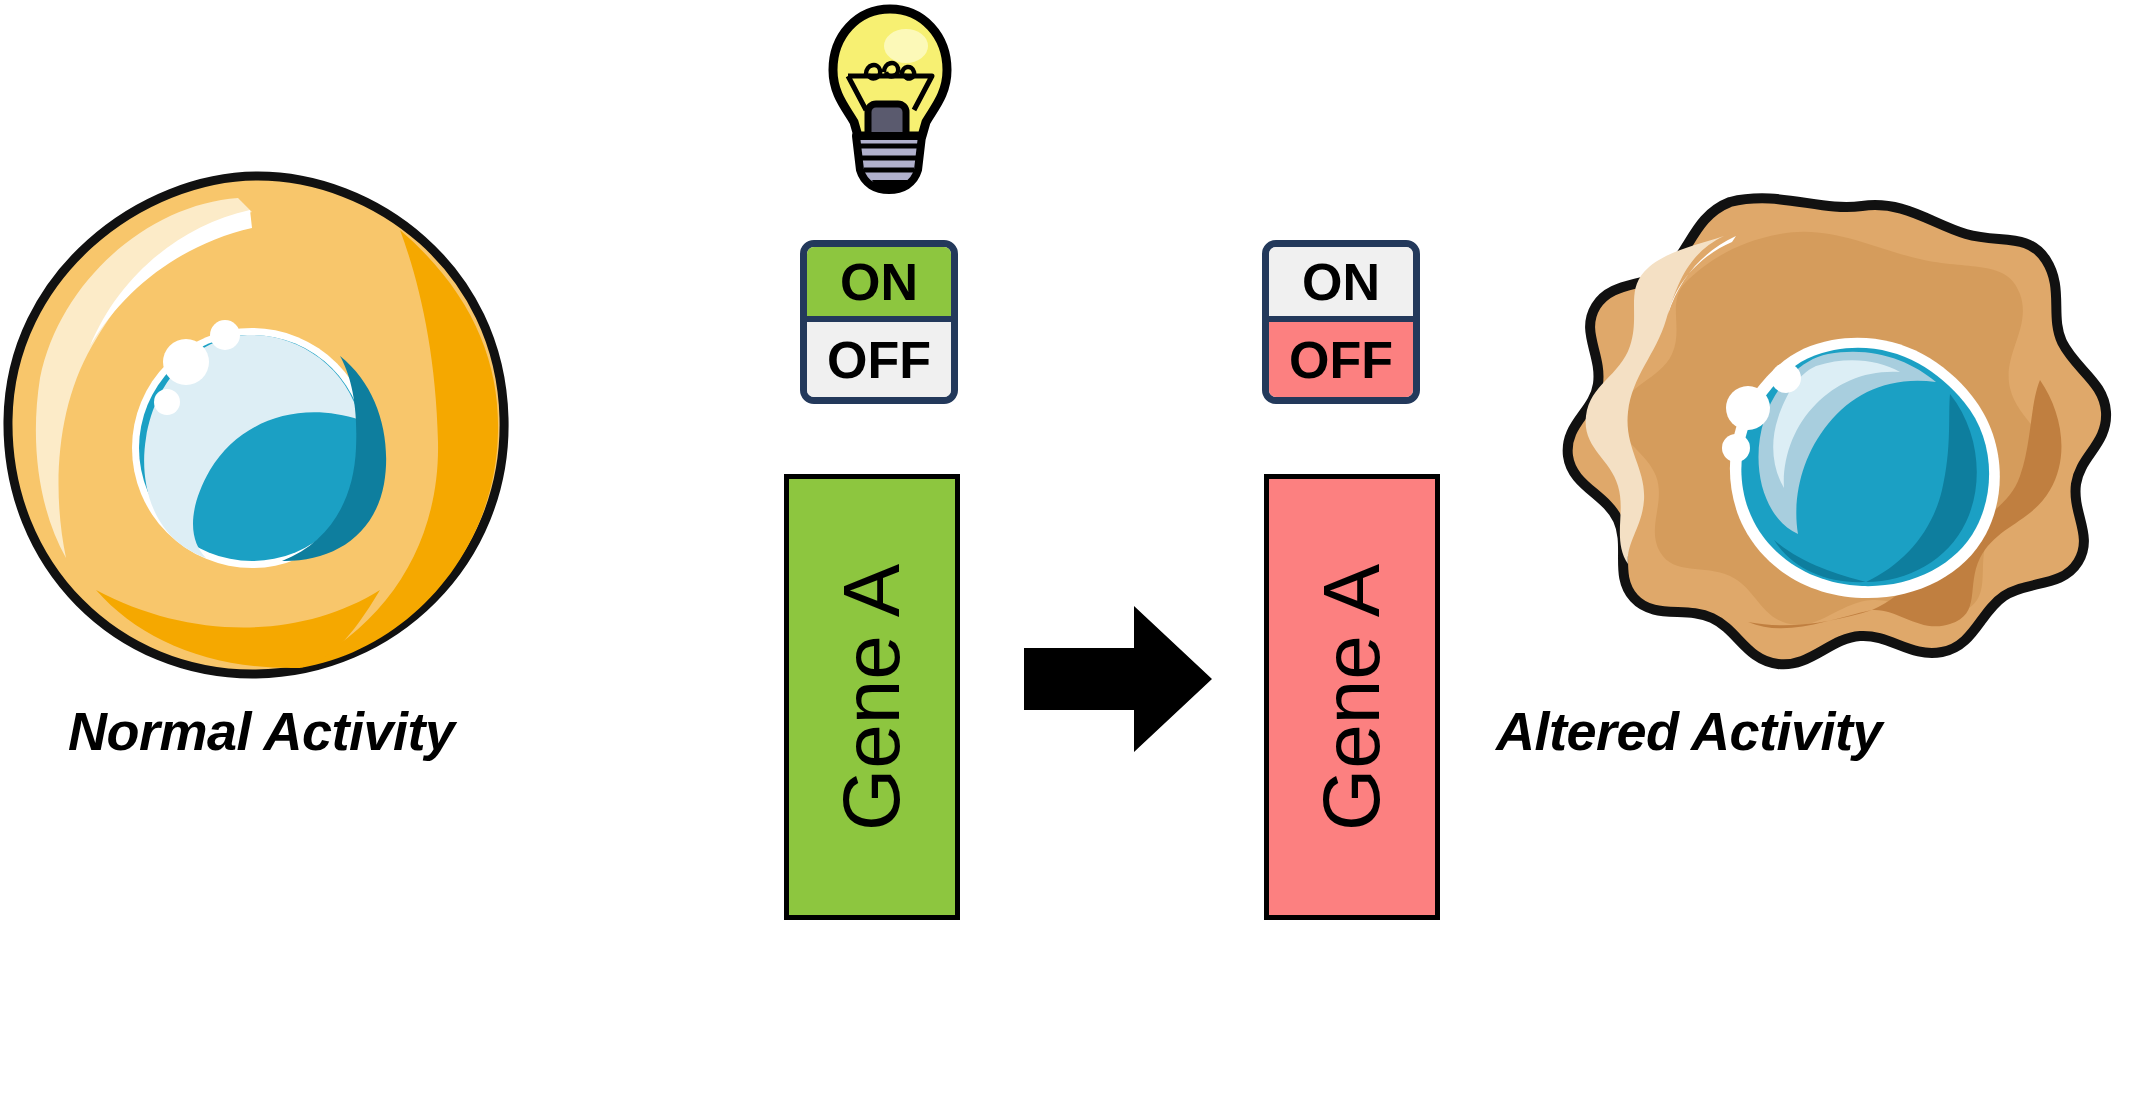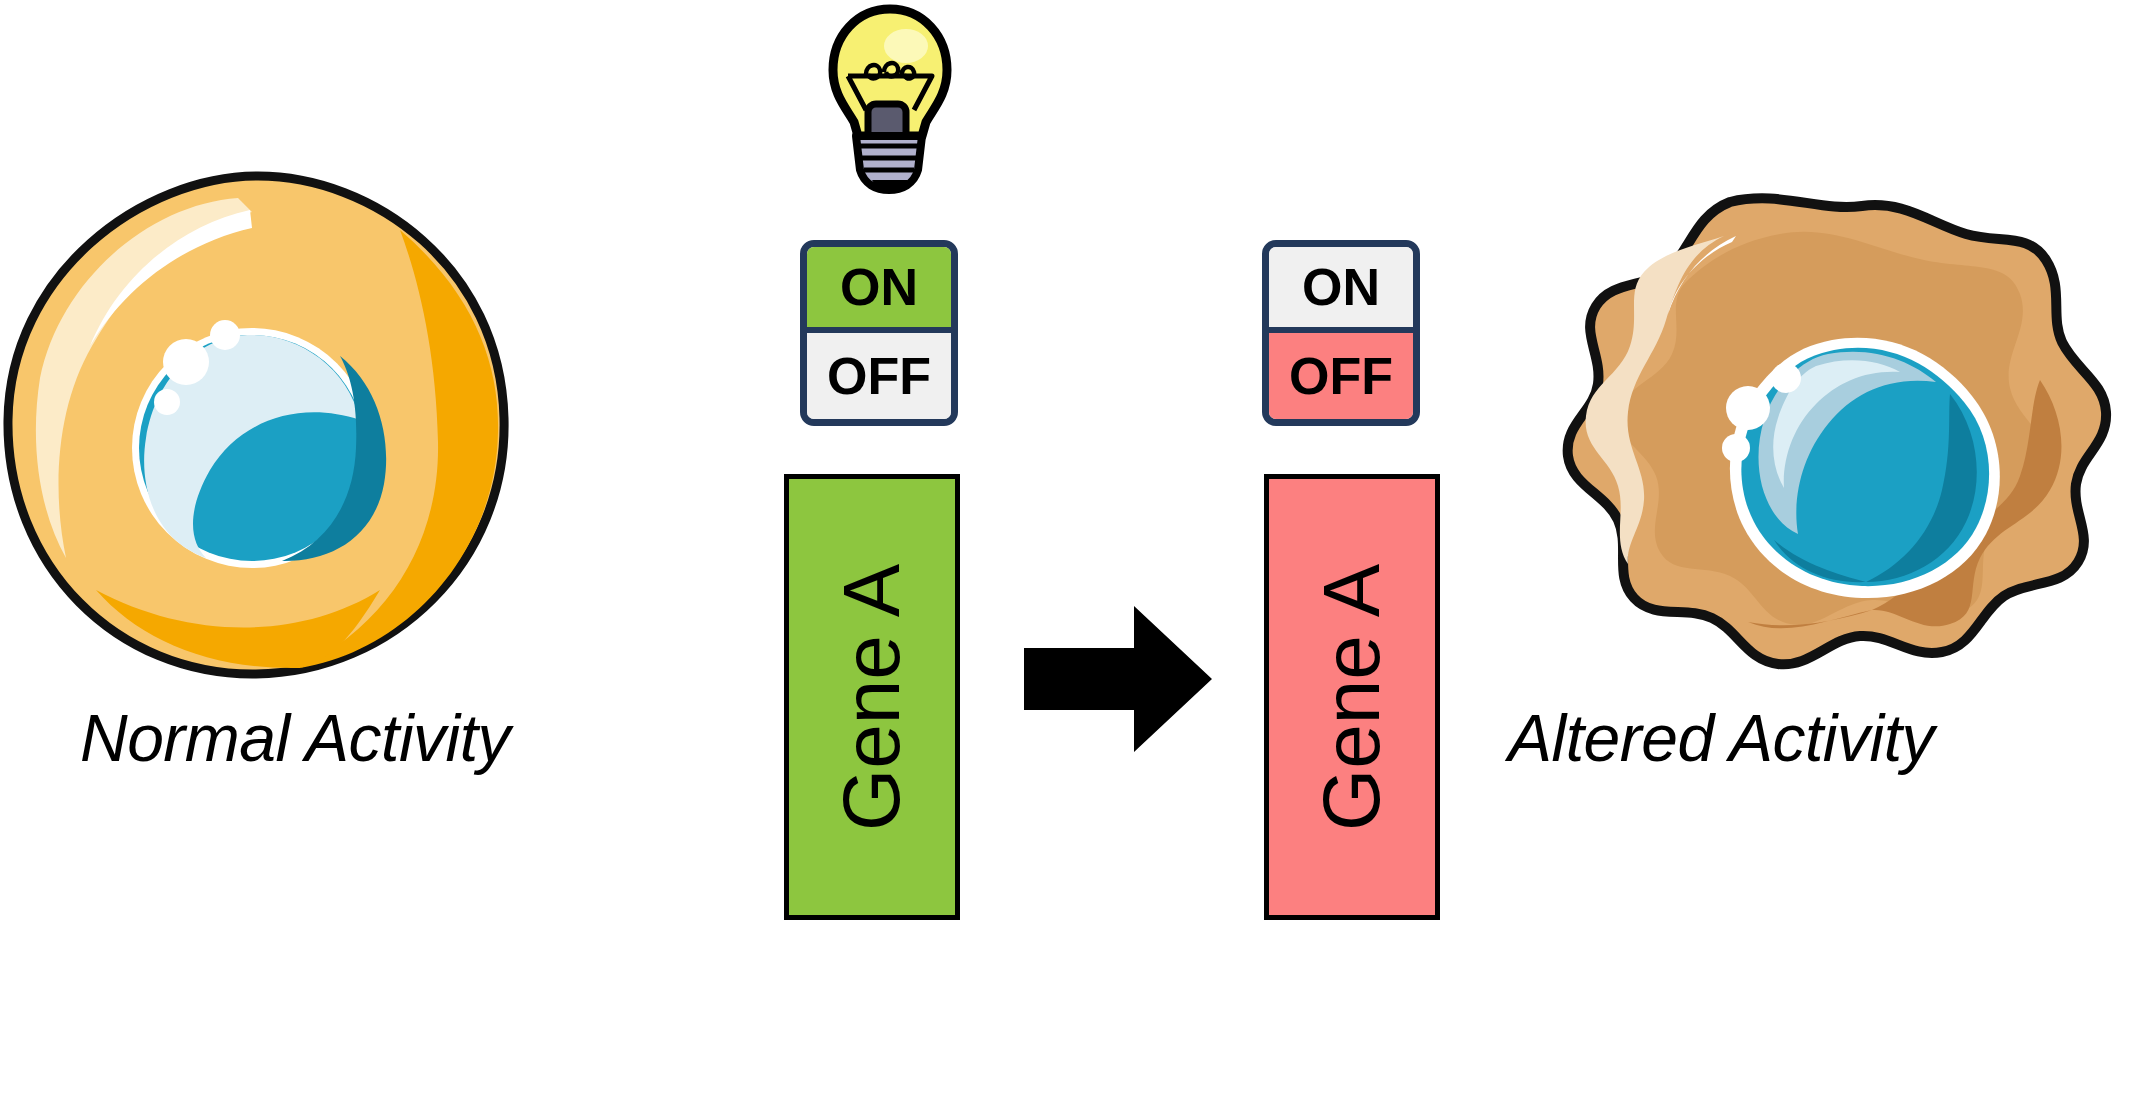--- a/index.html
+++ b/index.html
@@ -21,46 +21,45 @@
   }
   #normal-cell-figure { left: 0px;   top: 170px; width: 520px;  height: 510px; }
   #altered-cell-figure{ left: 1480px;top: 190px; width: 640px;  height: 500px; }
 
   .cell-figure svg { display: block; width: 100%; height: 100%; }
 
   
   .caption {
     position: absolute;
     font-family: "Liberation Sans", sans-serif;
-    font-weight: normal;
+    font-weight: bold;
     font-style: italic;
-    font-size: 66px;
+    font-size: 54px;
     color: #000000;
     letter-spacing: -0.5px;
     white-space: nowrap;
-    margin-left: 12px;
   }
   #normal-caption  { left: 68px;  top: 700px; }
   #altered-caption { left: 1496px; top: 700px; }
 
   
   #lightbulb-icon {
     position: absolute;
     left: 826px;
     top: 4px;
     width: 128px;
     height: 190px;
   }
   #lightbulb-icon svg { display: block; width: 100%; height: 100%; }
 
   
   .toggle {
     position: absolute;
     width: 158px;
-    height: 186px;
+    height: 164px;
     border: 7px solid #23395B;
     border-radius: 14px;
     box-sizing: border-box;
     overflow: hidden;
     background: #F0F0F0;
   }
   #toggle-left  { left: 800px;  top: 240px; }
   #toggle-right { left: 1262px; top: 240px; }
 
   .toggle-cell {

